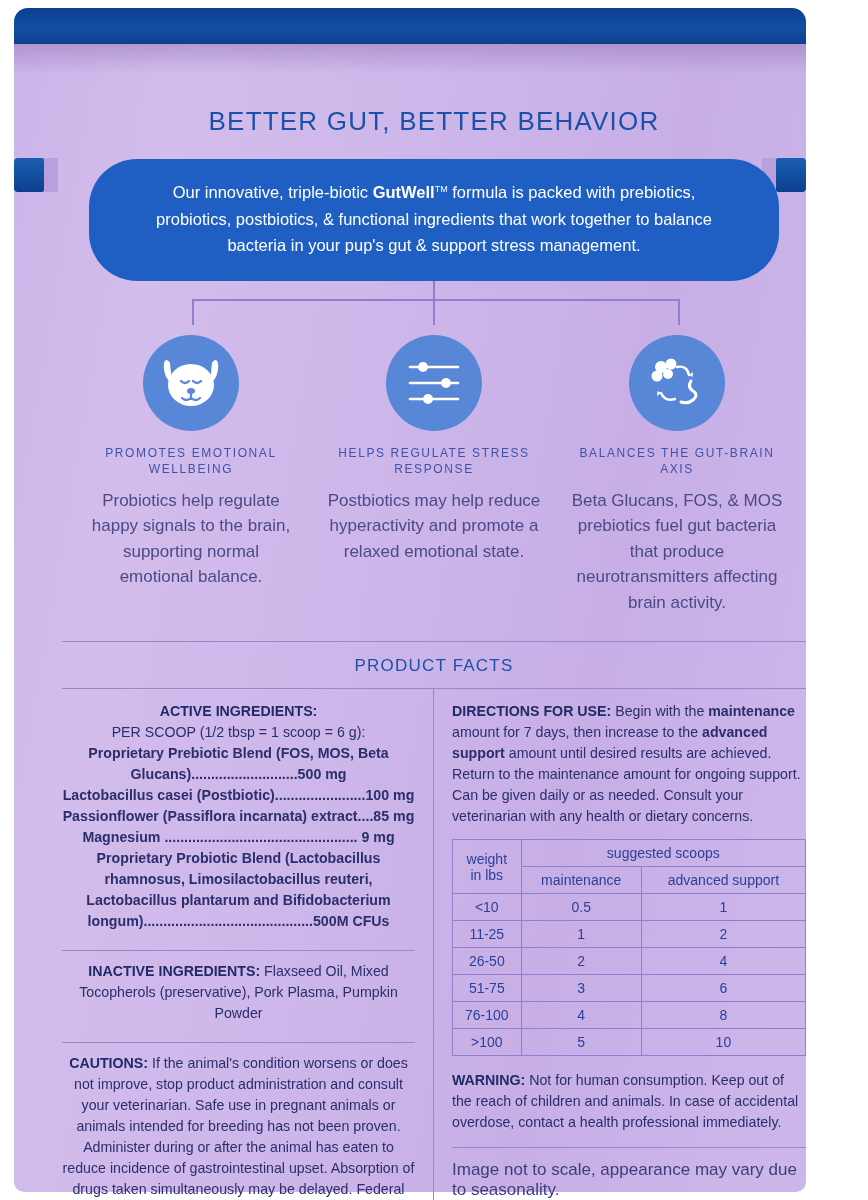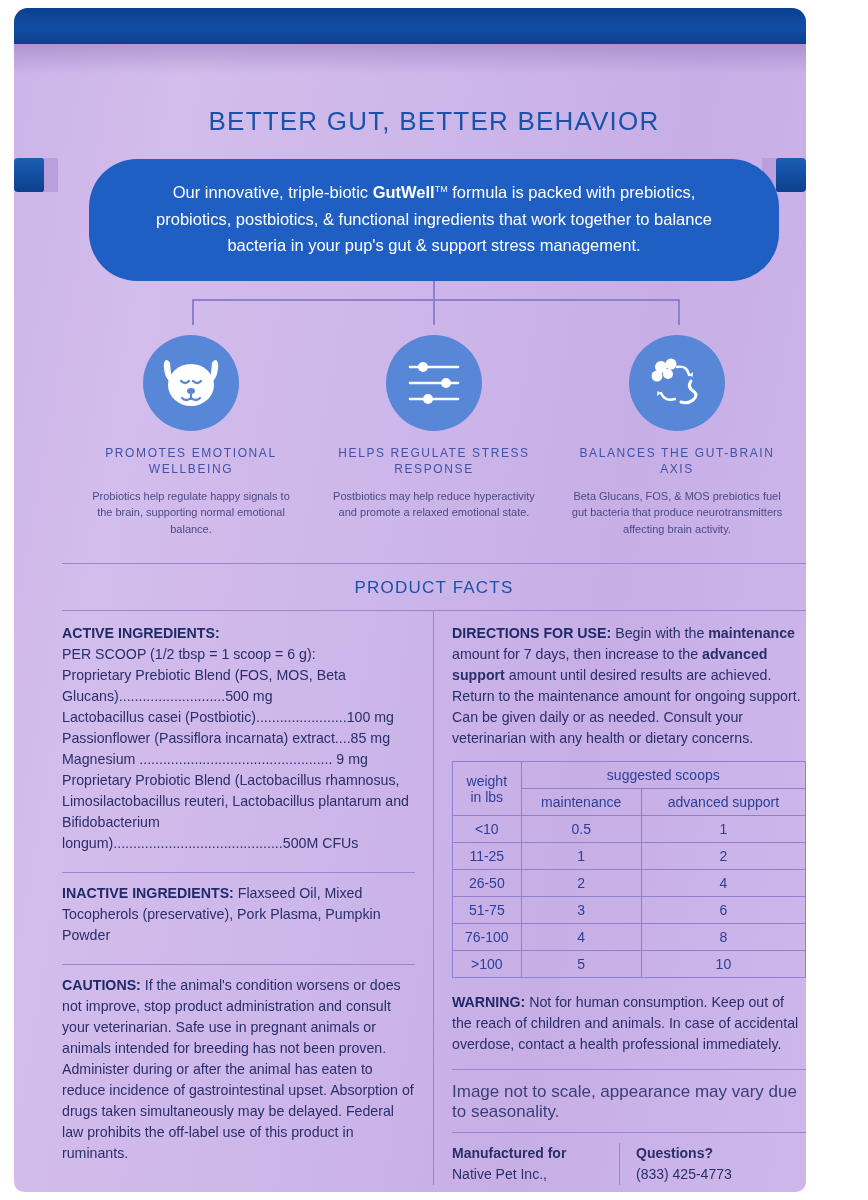--- a/index.html
+++ b/index.html
@@ -129,21 +129,21 @@
   }
   .b-title {
     color: #3e53a9;
     font-size: 12px;
     letter-spacing: 1.6px;
     line-height: 1.35;
     margin-bottom: 10px;
   }
   .b-body {
     color: #4a4a86;
-    font-size: 11px;
+    font-size: 17px;
     line-height: 1.5;
     padding: 0 6px;
   }
 
   
   .hr {
     width: 744px;
     height: 1px;
     background: #9a86cf;
     margin: 26px auto 0 auto;
@@ -173,24 +173,24 @@
     width: 372px;
     padding: 12px 18px 0 0;
     border-right: 1px solid #9a86cf;
   }
   .col-right {
     width: 372px;
     padding: 12px 0 0 18px;
   }
   .facts p, .facts div.blk { font-size: 14.2px; line-height: 1.48; }
   .lbl { font-weight: 700; color: #1f2a66; }
-  .sec { padding-bottom: 10px; }
+  .sec { padding-bottom: 10px; text-align: center; }
   .sep { height:1px; background:#9a86cf; margin: 8px 0 10px 0; }
 
-  .ing-line { white-space: normal; }
+  .ing-line { white-space: normal; font-weight: bold; }
 
   
   table.dose {
     width: 100%;
     border-collapse: collapse;
     margin-top: 12px;
     color: #2a3f9a;
     font-size: 14px;
     padding-left: 18px;
   }

